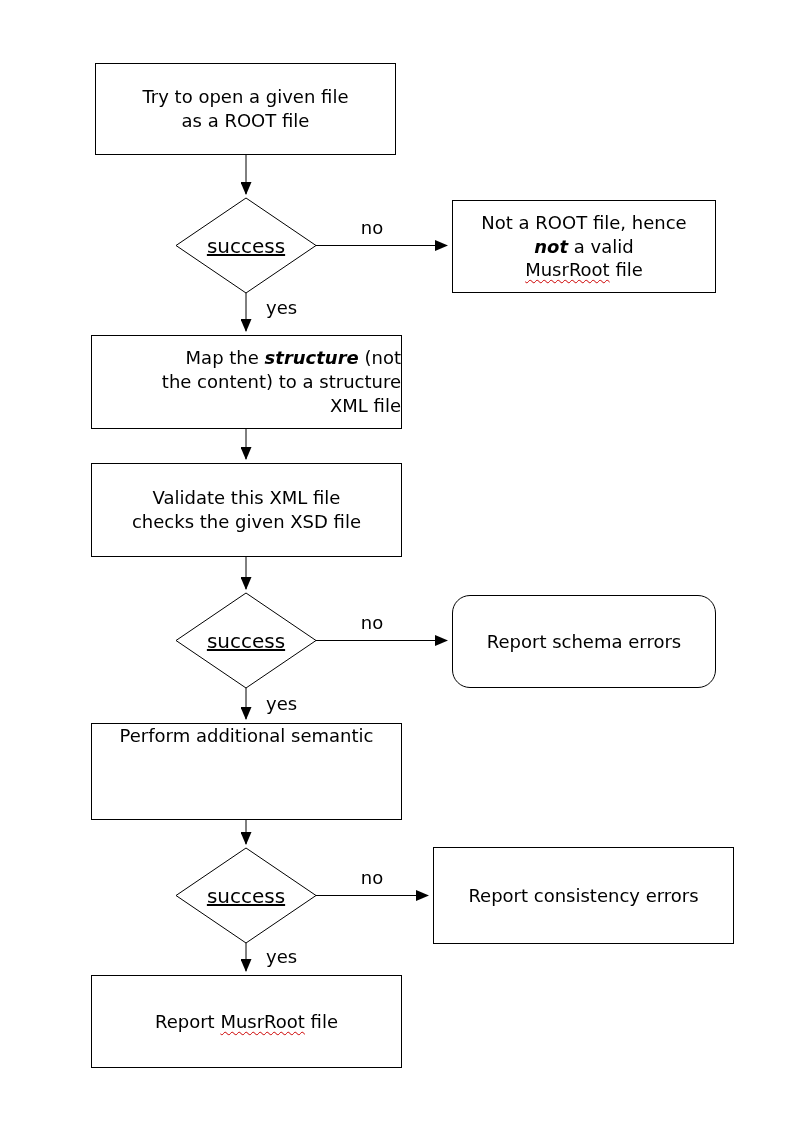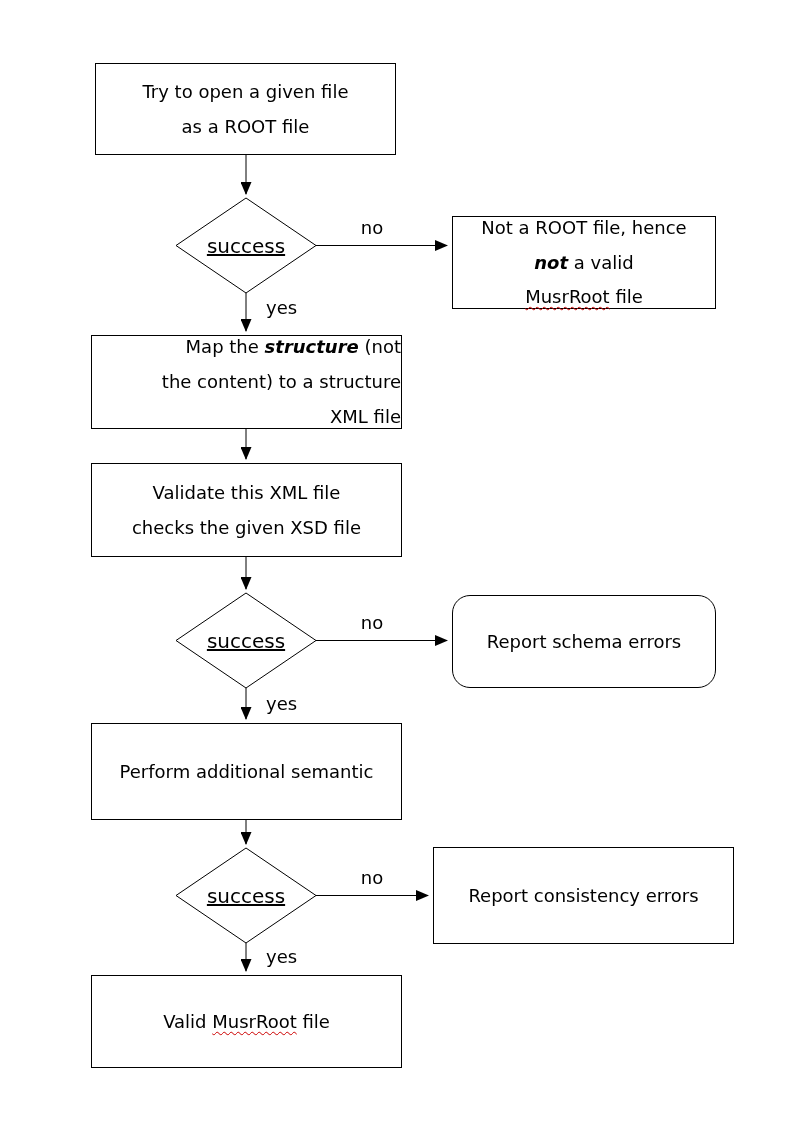--- a/index.html
+++ b/index.html
@@ -12,21 +12,21 @@
     overflow: hidden;
   }
   .connectors { position: absolute; left: 0; top: 0; }
   .node {
     position: absolute;
     border: 1px solid #000;
     background: #fff;
     display: flex; flex-direction: column;
     align-items: center; justify-content: center;
     text-align: center;
-    font-size: 18px; line-height: 1.32; gap: 11px;
+    font-size: 18px; line-height: 1.32;
   }
   .dlabel {
     position: absolute;
     display: flex; align-items: center; justify-content: center;
     font-size: 20px; text-align: center; text-decoration: underline;
   }
   .edge-label { position: absolute; font-size: 18px; }
   .center { text-align: center; }
   .bi { font-weight: bold; font-style: italic; }
   .sp {
@@ -60,51 +60,51 @@
     <polygon points="246,593 316,640.5 246,688 176,640.5"></polygon>
     <polygon points="246,848 316,895.5 246,943 176,895.5"></polygon>
   </g>
 </svg>
 
 <div class="node" style="left:95px; top:63px; width:301px; height:92px;">
   <div>Try to open a given file</div>
   <div>as a ROOT file</div>
 </div>
 
-<div class="node" style="left:452px; top:200px; width:264px; height:93px;margin-top:16px;">
+<div class="node" style="left:452px; top:200px; width:264px; height:93px;">
   <div>Not a ROOT file, hence</div>
   <div><span class="bi">not</span><span> a valid</span></div>
   <div><span class="sp">MusrRoot</span><span> file</span></div>
 </div>
 
 <div class="node" style="left:91px; top:335px; width:311px; height:94px;align-items:flex-end;">
   <div><span>Map the </span><span class="bi">structure</span><span> (not</span></div>
   <div>the content) to a structure</div>
   <div>XML file</div>
 </div>
 
 <div class="node" style="left:91px; top:463px; width:311px; height:94px;">
   <div>Validate this XML file</div>
   <div>checks the given XSD file</div>
 </div>
 
 <div class="node" style="left:452px; top:595px; width:264px; height:93px;border-radius:18px;">
   <div>Report schema errors</div>
 </div>
 
-<div class="node" style="left:91px; top:723px; width:311px; height:97px;">
+<div class="node" style="left:91px; top:723px; width:311px; height:97px;justify-content:space-between;">
   <div>Perform additional semantic</div>
 </div>
 
 <div class="node" style="left:433px; top:847px; width:301px; height:97px;">
   <div>Report consistency errors</div>
 </div>
 
 <div class="node" style="left:91px; top:975px; width:311px; height:93px;">
-  <div><span>Valid </span><span class="sp">MusrRoot</span><span> file</span></div>
+  <div><span>Report </span><span class="sp">MusrRoot</span><span> file</span></div>
 </div>
 
 <div class="dlabel" style="left:176px; top:198px; width:140px; height:95px;">success</div>
 <div class="dlabel" style="left:176px; top:593px; width:140px; height:95px;">success</div>
 <div class="dlabel" style="left:176px; top:848px; width:140px; height:95px;">success</div>
 
 <div class="edge-label center" style="left:348px; top:217px; width:48px;">no</div>
 <div class="edge-label" style="left:266px; top:297px;">yes</div>
 <div class="edge-label center" style="left:348px; top:612px; width:48px;">no</div>
 <div class="edge-label" style="left:266px; top:693px;">yes</div>

